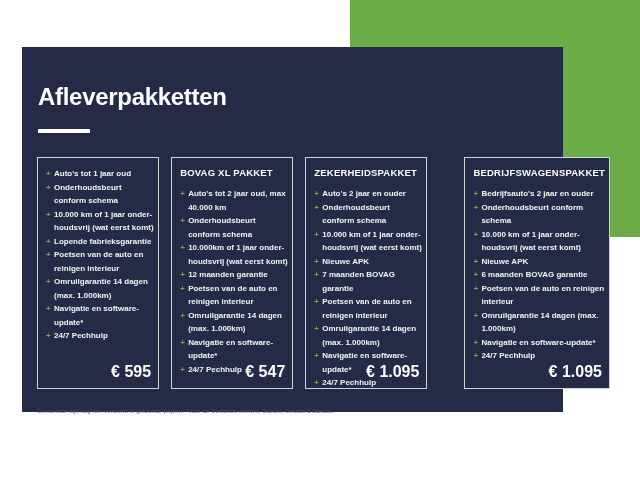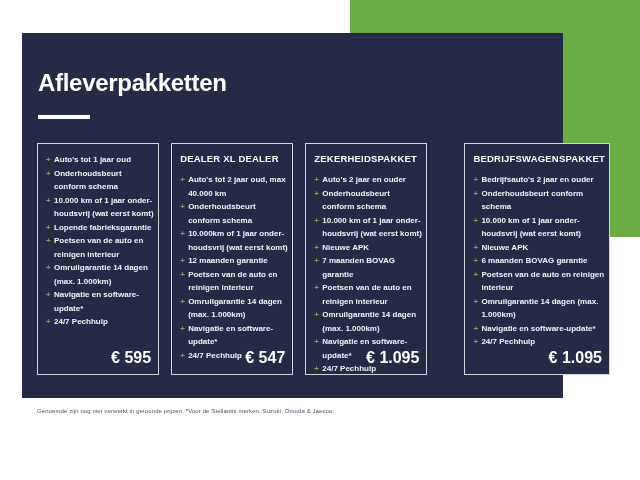--- a/index.html
+++ b/index.html
@@ -17,21 +17,21 @@
     overflow:hidden;
   }
   .green-block{
     position:absolute;
     left:350px;top:0;
     width:290px;height:237px;
     background:var(--green);
   }
   .panel{
     position:absolute;
-    left:22px;top:33px;
+    left:22px;top:47px;
     width:541px;height:365px;
     background:var(--navy);
     color:#ffffff;
   }
   .page-title{
     position:absolute;
     left:16px;top:36px;
     font-size:24px;
     font-weight:bold;
     letter-spacing:-0.3px;
@@ -140,21 +140,21 @@
           </div>
           <div class="feature">
             <span class="plus">+</span>
             <span class="ftext">24/7 Pechhulp</span>
           </div>
         </div>
       <div class="price">€ 595</div>
     </div>
 
     <div class="card">
-      <div class="card-title">DEALER XL DEALER</div>
+      <div class="card-title">BOVAG XL PAKKET</div>
       <div class="features">
           <div class="feature">
             <span class="plus">+</span>
             <span class="ftext">Auto's tot 2 jaar oud, max 40.000 km</span>
           </div>
           <div class="feature">
             <span class="plus">+</span>
             <span class="ftext">Onderhoudsbeurt conform schema</span>
           </div>
           <div class="feature">

